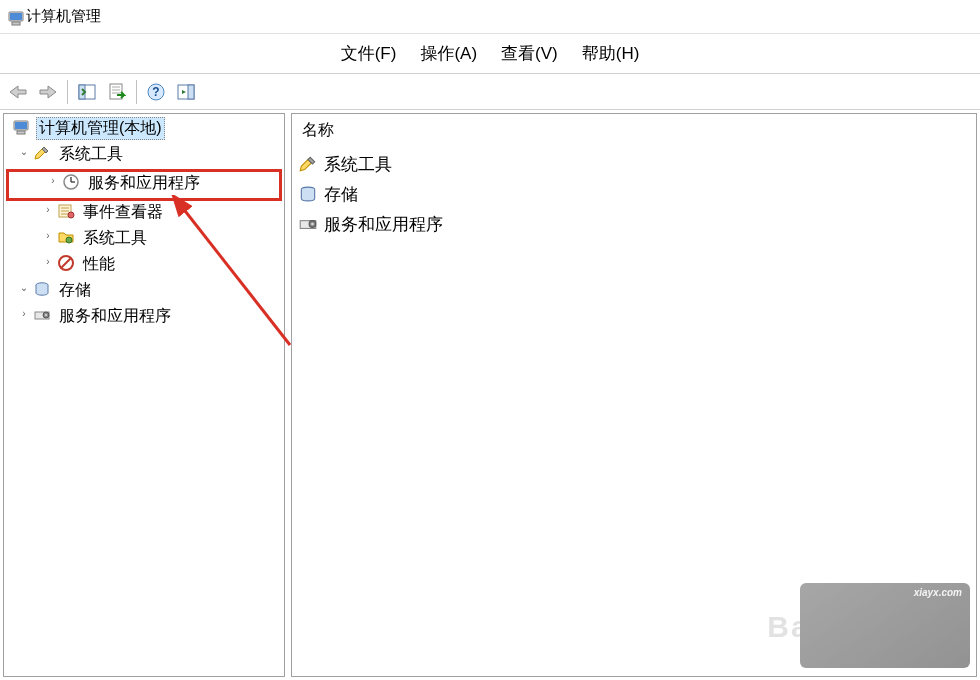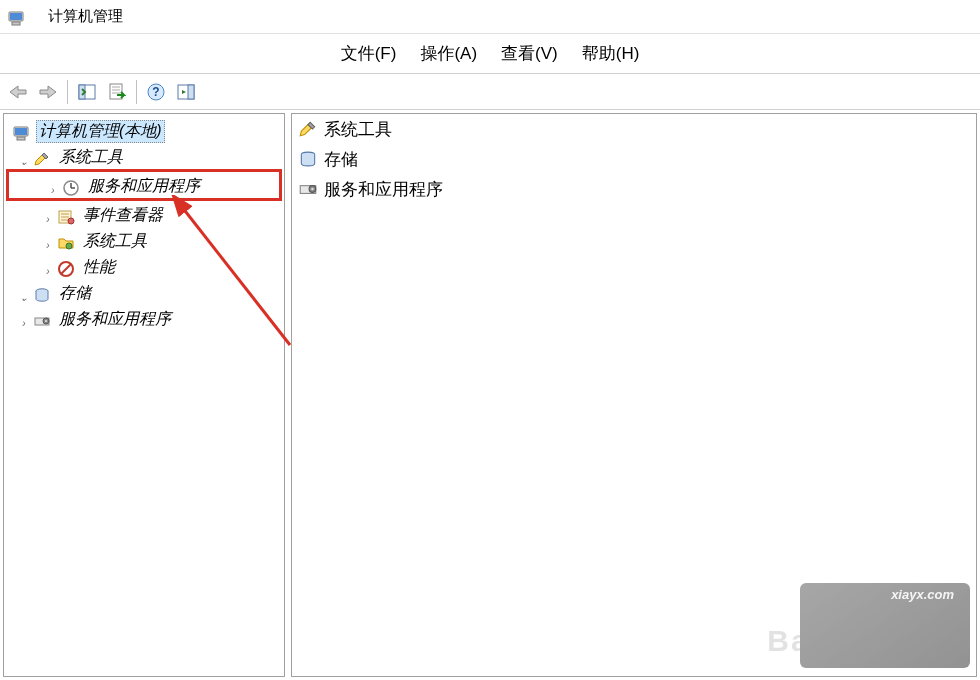--- a/index.html
+++ b/index.html
@@ -1,51 +1,51 @@
 <!DOCTYPE html>
 <html><head>
 <meta charset="utf-8">
 <style>
   * { box-sizing: border-box; margin: 0; padding: 0; }
   body { font-family: "Microsoft YaHei", "Segoe UI", sans-serif; font-size: 14px; background: #fff; color: #000; width: 980px; height: 680px; overflow: hidden; position: relative; }
   
-  .titlebar { height: 34px; display: flex; align-items: center; padding: 0 8px; gap: 22px; border-bottom: 1px solid #e0e0e0; }
+  .titlebar { height: 34px; display: flex; align-items: center; padding: 0 8px; gap: 0; border-bottom: 1px solid #e0e0e0; }
   .titlebar .icon { width: 18px; height: 18px; display: flex; align-items: center; justify-content: center; }
   .titlebar .title { font-size: 15px; }
   
   .menubar { height: 40px; display: flex; align-items: center; padding: 0 6px; border-bottom: 1px solid #d0d0d0; justify-content: center; }
   .menu-item { padding: 4px 12px; font-size: 17px; cursor: default; }
   
   .toolbar { height: 36px; display: flex; align-items: center; padding: 2px 4px; gap: 2px; border-bottom: 1px solid #d0d0d0; }
   .tool-btn { width: 28px; height: 28px; display: flex; align-items: center; justify-content: center; border: 1px solid transparent; cursor: default; }
   .tool-sep { width: 1px; height: 24px; background: #c0c0c0; margin: 0 3px; }
   
   .content { display: flex; height: calc(100% - 110px); }
   
   .tree-panel { width: 282px; border: 1px solid #a0a0a0; margin: 3px 3px 3px 3px; background: #fff; overflow: auto; padding-top: 3px; }
-  .tree-row { display: flex; align-items: flex-end; height: 26px; white-space: nowrap; cursor: default; font-style: italic; }
+  .tree-row { display: flex; align-items: flex-start; height: 26px; white-space: nowrap; cursor: default; }
   .tree-expander { width: 16px; height: 16px; display: flex; align-items: center; justify-content: center; font-size: 10px; color: #666; flex-shrink: 0; }
   .tree-icon { width: 20px; height: 20px; margin-right: 4px; flex-shrink: 0; display: flex; align-items: center; justify-content: center; }
   .tree-label { font-size: 16px; padding: 1px 3px; }
   .tree-label.selected { background: #cce8ff; border: 1px dotted #888; padding: 0 2px; }
   .highlight-box { border: 3px solid #d93025; margin: 0 2px; }
   
   .list-panel { flex: 1; border: 1px solid #a0a0a0; margin: 3px 3px 3px 3px; background: #fff; overflow: auto; }
   .list-header { font-size: 16px; padding: 6px 10px 8px 10px; }
   .list-row { display: flex; align-items: center; height: 30px; padding-left: 6px; cursor: default; }
   .list-row .tree-icon { margin-right: 6px; }
   .list-row .list-label { font-size: 17px; }
   
   svg { display: block; }
   
   .annotation-arrow { position: absolute; left: 170px; top: 195px; pointer-events: none; }
   
   .watermark { position: absolute; right: 10px; bottom: 12px; pointer-events: none; opacity: 0.6; }
   .watermark-box { position: absolute; right: 0; bottom: 0; width: 170px; height: 85px; background: linear-gradient(145deg,#6d6d6d,#4b4b4b); border-radius: 6px; display: flex; align-items: center; justify-content: center; color: #fff; font-size: 34px; font-weight: 700; font-style: italic; }
-  .watermark-small { font-size: 13px; color: #eee; position: absolute; right: 16px; top: 4px; }
+  .watermark-small { font-size: 10px; color: #eee; position: absolute; right: 8px; top: 4px; }
 </style>
 </head>
 <body>
 
 <div class="titlebar">
   <span class="icon">
     <svg width="18" height="18" viewBox="0 0 18 18">
       <rect x="1" y="4" width="14" height="9" rx="1" fill="#e8e8e8" stroke="#7a7a7a"></rect>
       <rect x="4" y="14" width="8" height="3" fill="#c8c8c8" stroke="#7a7a7a"></rect>
       <rect x="2" y="5" width="12" height="7" fill="#4d8bd6"></rect>
@@ -202,20 +202,21 @@
             <circle cx="13" cy="9" r="3" fill="#888" stroke="#555"></circle>
             <circle cx="13" cy="9" r="1.1" fill="#ddd"></circle>
           </svg>
       </span>
       <span class="tree-label">服务和应用程序</span>
     </div>
 
   </div>
 
   <div class="list-panel">
+    <div class="list-header">名称</div>
 
     <div class="list-row">
       <span class="tree-icon">
         <svg width="20" height="20" viewBox="0 0 18 18">
             <path d="M3 11l6-6 3 3-6 6-4 1z" fill="#ffd966" stroke="#bf8f00"></path>
             <path d="M11 3l4 4-2 2-4-4z" fill="#a6a6a6" stroke="#666"></path>
           </svg>
       </span>
       <span class="list-label">系统工具</span>
     </div>
@@ -246,17 +247,17 @@
 <svg class="annotation-arrow" width="130" height="160">
   <defs>
     <marker id="ah" markerWidth="10" markerHeight="10" refX="2" refY="3" orient="auto">
       <path d="M0,0 L0,6 L8,3 z" fill="#d93025"></path>
     </marker>
   </defs>
   <line x1="120" y1="150" x2="12" y2="12" stroke="#d93025" stroke-width="3" marker-end="url(#ah)"></line>
 </svg>
 
 <div class="watermark">
-  <div style="position:absolute; right:150px; bottom:10px; font-size:30px; color:#d0d0d0; font-weight:700; letter-spacing:2px;">Bai</div>
+  <div style="position:absolute; right:150px; bottom:24px; font-size:30px; color:#d0d0d0; font-weight:700; letter-spacing:2px;">Bai</div>
   <div class="watermark-box">
     <span class="watermark-small">xiayx.com</span>
   </div>
 </div>
 
 </body></html>

